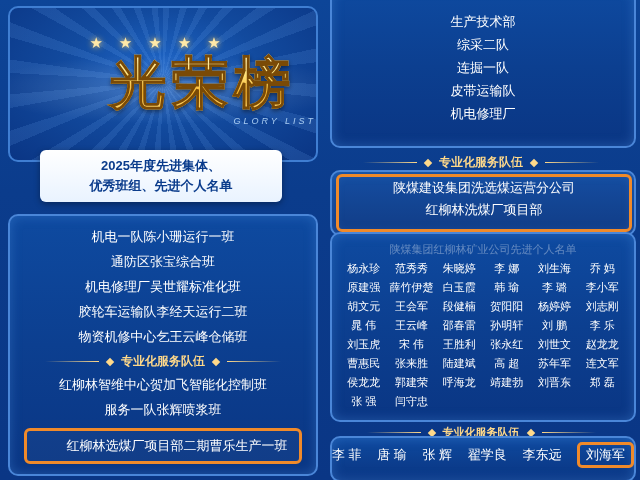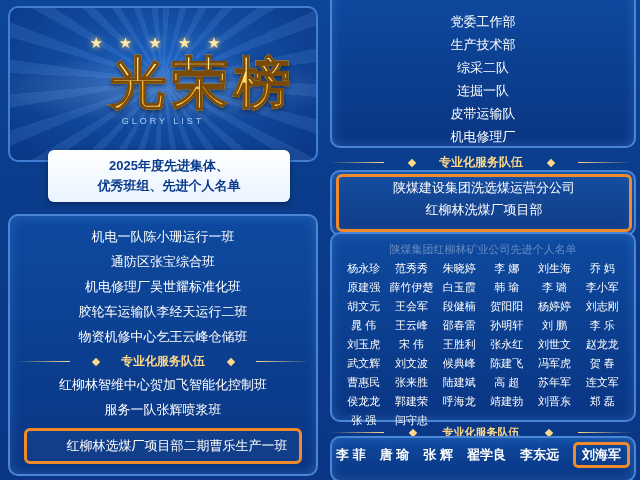--- a/index.html
+++ b/index.html
@@ -49,45 +49,45 @@
     position:absolute;left:0;top:38px;width:100%;text-align:center;
     font-family:"DejaVu Sans","Liberation Sans",sans-serif;
     font-size:56px;font-weight:bold;letter-spacing:6px;
     background:linear-gradient(180deg,#fff9d6 0%,#ffe27a 38%,#f6b52e 62%,#ffeaa0 100%);
     -webkit-background-clip:text;background-clip:text;color:transparent;
     -webkit-text-stroke:1px #7a4a06;
     filter:drop-shadow(0 2px 2px rgba(0,0,0,.45));
     margin-left:40px;
   }
   .glory-sub{
-    position:absolute;left:0;top:108px;width:100%;text-align:center;
-    color:#bfe0ff;font-size:9px;letter-spacing:3px;opacity:.85;
+    position:absolute;left:0;top:108px;width:100%;text-align:right;
+    color:#bfe0ff;font-size:9px;letter-spacing:3px;opacity:.85;font-style:italic;
   }
   .ribbon{
     position:absolute;left:40px;top:150px;width:242px;height:52px;
     background:linear-gradient(180deg,#ffffff 0%,#e9f3ff 100%);
     border-radius:6px;
     box-shadow:0 2px 6px rgba(0,0,0,.35);
     display:flex;flex-direction:column;align-items:center;justify-content:center;
-    color:#0b3c8c;font-size:13px;font-weight:bold;line-height:20px;margin-left:8px;
+    color:#0b3c8c;font-size:13px;font-weight:bold;line-height:20px;
   }
   .ribbon:before,.ribbon:after{
     content:"";position:absolute;top:8px;width:22px;height:36px;
     background:#d8e8fb;z-index:-1;
   }
   .ribbon:before{left:-16px;clip-path:polygon(0 0,100% 12%,100% 88%,0 100%,22% 50%);}
   .ribbon:after{right:-16px;clip-path:polygon(100% 0,0 12%,0 88%,100% 100%,78% 50%);}
 
   .listcard{left:8px;top:214px;width:306px;height:258px;}
   .namerow{
     text-align:center;color:#ffffff;font-size:13px;line-height:25px;
     white-space:nowrap;
   }
   .sec-head{
-    display:flex;align-items:center;justify-content:space-between;gap:8px;
+    display:flex;align-items:center;justify-content:center;gap:8px;
     color:#ffd98a;font-size:12px;font-weight:bold;margin:4px 0 2px;
   }
   .sec-head .dia{width:6px;height:6px;background:#ffd98a;transform:rotate(45deg);}
   .sec-head .ln{width:54px;height:1px;background:linear-gradient(90deg,rgba(255,217,138,0),#ffd98a);}
   .sec-head .ln.r{background:linear-gradient(270deg,rgba(255,217,138,0),#ffd98a);}
   .hl-box{
     margin:6px 8px 0;border:3px solid #f08a2a;border-radius:6px;
     padding:5px 0;background:rgba(255,255,255,.03);
   }
   .hl-box .namerow{line-height:20px;padding-left:28px;}
@@ -101,22 +101,22 @@
     border:3px solid #f08a2a;border-radius:6px;
     display:flex;flex-direction:column;align-items:center;justify-content:flex-start;
     color:#fff;font-size:13px;line-height:22px;background:rgba(255,255,255,.03);
   }
   .rcard-grid{left:8px;top:232px;width:302px;height:186px;}
   .gridwrap{padding:6px 8px 0;}
   .gridrow{display:flex;justify-content:space-between;color:#fff;font-size:11px;line-height:19px;}
   .gridrow span{flex:1;text-align:center;white-space:nowrap;}
   .faint{opacity:.35;}
   .rcard-bot{left:8px;top:420px;width:302px;height:56px;}
-  .botrow{display:flex;align-items:center;justify-content:center;gap:14px;
-    color:#fff;font-size:13px;padding-top:4px;font-weight:bold;}
+  .botrow{display:flex;align-items:center;justify-content:space-between;gap:14px;
+    color:#fff;font-size:13px;padding-top:4px;}
   .bot-hl{border:3px solid #f08a2a;border-radius:5px;padding:1px 6px;}
   .sec-head.small{font-size:11px;margin:5px 0 0;}
 </style>
 </head>
 <body>
 
 <div class="board">
 
   <div class="panel left">
 
@@ -156,21 +156,20 @@
           <div class="namerow">红柳林选煤厂项目部二期曹乐生产一班</div>
         </div>
       </div>
     </div>
   </div>
 
   <div class="panel right">
 
     <div class="card rcard-top">
       <div style="padding:22px 6px 0;">
-        <div class="rrow">党委工作部</div>
         <div class="rrow">生产技术部</div>
         <div class="rrow">综采二队</div>
         <div class="rrow">连掘一队</div>
         <div class="rrow">皮带运输队</div>
         <div class="rrow">机电修理厂</div>
       </div>
     </div>
 
     <div class="sec-head" style="position:absolute;left:8px;top:150px;width:302px;">
       <span class="ln"></span>
@@ -223,28 +222,20 @@
           <span>刘  鹏</span>
           <span>李  乐</span>
         </div>
         <div class="gridrow">
           <span>刘玉虎</span>
           <span>宋  伟</span>
           <span>王胜利</span>
           <span>张永红</span>
           <span>刘世文</span>
           <span>赵龙龙</span>
-        </div>
-        <div class="gridrow">
-          <span>武文辉</span>
-          <span>刘文波</span>
-          <span>候典峰</span>
-          <span>陈建飞</span>
-          <span>冯军虎</span>
-          <span>贺  春</span>
         </div>
         <div class="gridrow">
           <span>曹惠民</span>
           <span>张来胜</span>
           <span>陆建斌</span>
           <span>高  超</span>
           <span>苏年军</span>
           <span>连文军</span>
         </div>
         <div class="gridrow">

